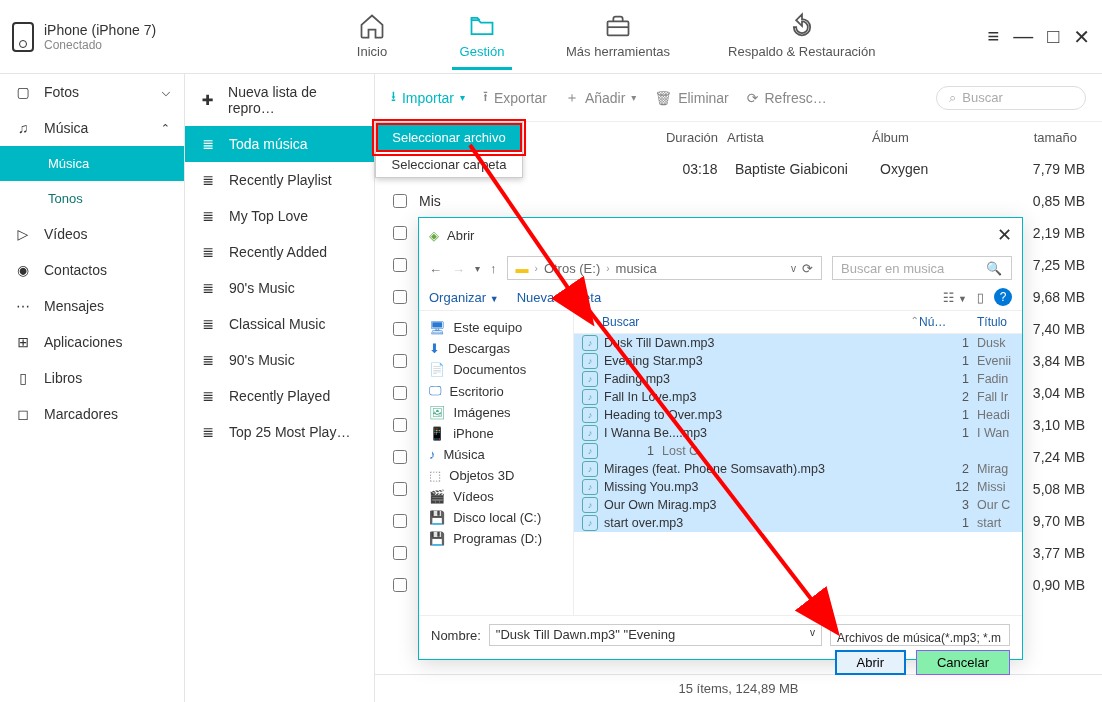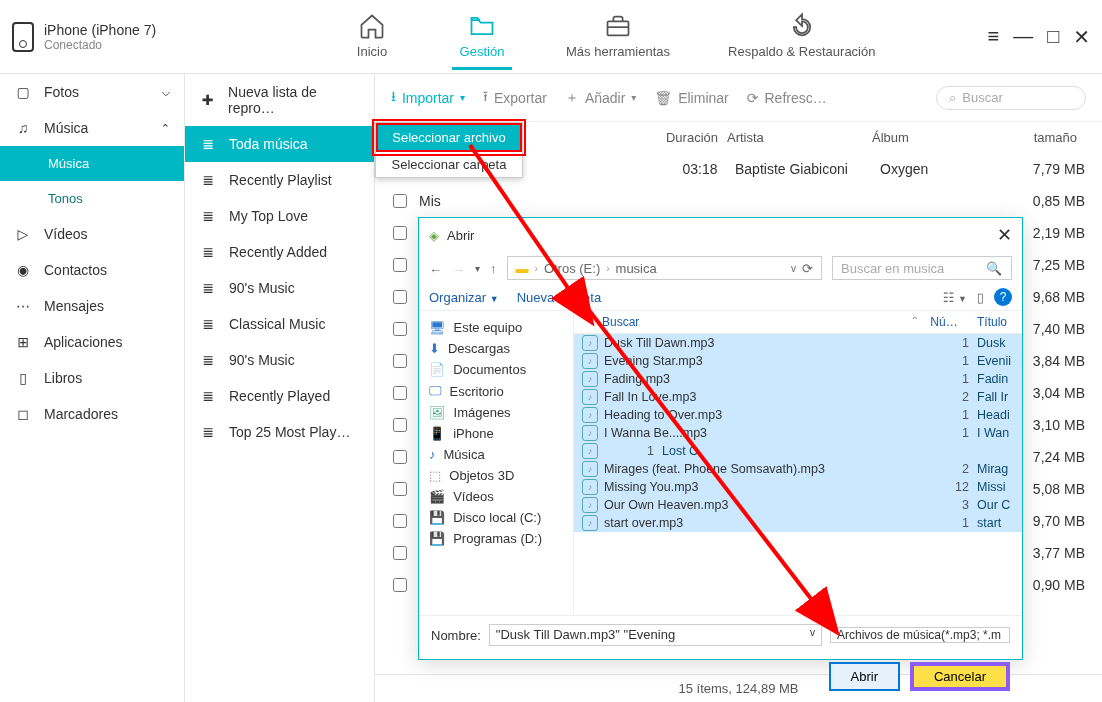--- a/index.html
+++ b/index.html
@@ -52,33 +52,33 @@
 .dlg-nav { display: flex; align-items: center; gap: 10px; padding: 4px 10px; color: #666; }
 .dlg-nav .path { border: 1px solid #ccc; padding: 2px 8px; flex: 1; display: flex; align-items: center; gap: 6px; height: 24px; }
 .dlg-nav .srch { border: 1px solid #ccc; padding: 2px 8px; width: 180px; color: #aaa; display: flex; align-items: center; justify-content: space-between; height: 24px; }
 .dlg-tools { display: flex; align-items: center; padding: 4px 10px; gap: 18px; color: #1a5da8; border-bottom: 1px solid #eee; }
 .dlg-body { display: flex; height: 305px; border-bottom: 1px solid #eee; }
 .dlg-tree { width: 155px; border-right: 1px solid #eee; overflow: hidden; padding: 6px 0;}
 .dlg-tree .ti { display: flex; align-items: center; gap: 8px; padding: 3px 10px; color: #333; }
 .dlg-list { flex: 1; overflow: hidden; position: relative;}
 .dlg-list-head { display: flex; color: #1a5da8; padding: 4px 8px; font-size: 12px; border-bottom: 1px solid #eee; }
 .dlg-list-head .nm { flex: 1; padding-left: 20px;}
-.dlg-list-head .nu { width: 50px; text-align: center;}
+.dlg-list-head .nu { width: 50px; text-align: left;}
 .dlg-list-head .tt { width: 45px; padding-left: 8px;}
 .dlg-row { display: flex; align-items: center; background: #cce8ff; padding: 1px 8px; color: #333; font-size: 12.5px;}
 .dlg-row .fi { width: 16px; height: 16px; border: 1px solid #5aa; border-radius: 3px; margin-right: 6px; display:flex;align-items:center;justify-content:center; font-size:9px; color:#5aa;}
 .dlg-row .nm { flex: 1; white-space: nowrap; overflow: hidden; }
 .dlg-row .nu { width: 50px; text-align: right; color: #555;}
-.dlg-row .tt { width: 45px; padding-left: 8px; color: #0c4a6e; white-space: nowrap; overflow: hidden;}
+.dlg-row .tt { width: 45px; padding-left: 8px; color: #737373; white-space: nowrap; overflow: hidden;}
 .dlg-foot { padding: 8px 12px; }
-.dlg-foot .row1 { display: flex; align-items: center; gap: 8px; margin-bottom: 16px; }
+.dlg-foot .row1 { display: flex; align-items: center; gap: 8px; margin-bottom: 4px; }
 .dlg-foot .namebox { border: 1px solid #ccc; padding: 2px 6px; flex: 1; height: 22px; overflow: hidden; white-space: nowrap;}
-.dlg-foot select, .dlg-foot .combo { border: 1px solid #ccc; padding: 0 6px; height: 16px; width: 180px; font-size: 12px; color: #333; overflow: hidden; white-space: nowrap;}
+.dlg-foot select, .dlg-foot .combo { border: 1px solid #ccc; padding: 6px 6px; height: 22px; width: 180px; font-size: 12px; color: #333; overflow: hidden; white-space: nowrap;}
 .dlg-foot .row2 { display: flex; justify-content: flex-end; gap: 10px; }
-.dlg-foot button { padding: 3px 20px; border: 4px solid #8b5cf6; background: #fde047; cursor: pointer; font-size: 13px;}
+.dlg-foot button { padding: 3px 20px; border: 1px solid #8b5cf6; background: #86efac; cursor: pointer; font-size: 13px;}
 .dlg-foot button.primary { border: 2px solid #0078d7; background: #e5f1fb; }
 .pl-icon { display:inline-block; width:18px; text-align:center; }
 svg.arrow{position:absolute; z-index:50; pointer-events:none;}
 .dlg-tools .help { width:18px;height:18px;background:#0078d7;color:#fff;border-radius:50%;display:flex;align-items:center;justify-content:center;font-size:12px; }
 </style>
 </head>
 <body>
 
 <div class="header">
   <div class="device">
@@ -537,21 +537,21 @@
     <span class="tt">Mirag</span>
           </div>
           <div class="dlg-row">
             <span class="fi">♪</span>
     <span class="nm">Missing You.mp3</span>
     <span class="nu">12</span>
     <span class="tt">Missi</span>
           </div>
           <div class="dlg-row">
             <span class="fi">♪</span>
-    <span class="nm">Our Own Heaven.mp3</span>
+    <span class="nm">Our Own Mirag.mp3</span>
     <span class="nu">3</span>
     <span class="tt">Our C</span>
           </div>
           <div class="dlg-row">
             <span class="fi">♪</span>
     <span class="nm">start over.mp3</span>
     <span class="nu">1</span>
     <span class="tt">start</span>
           </div>
         </div>

